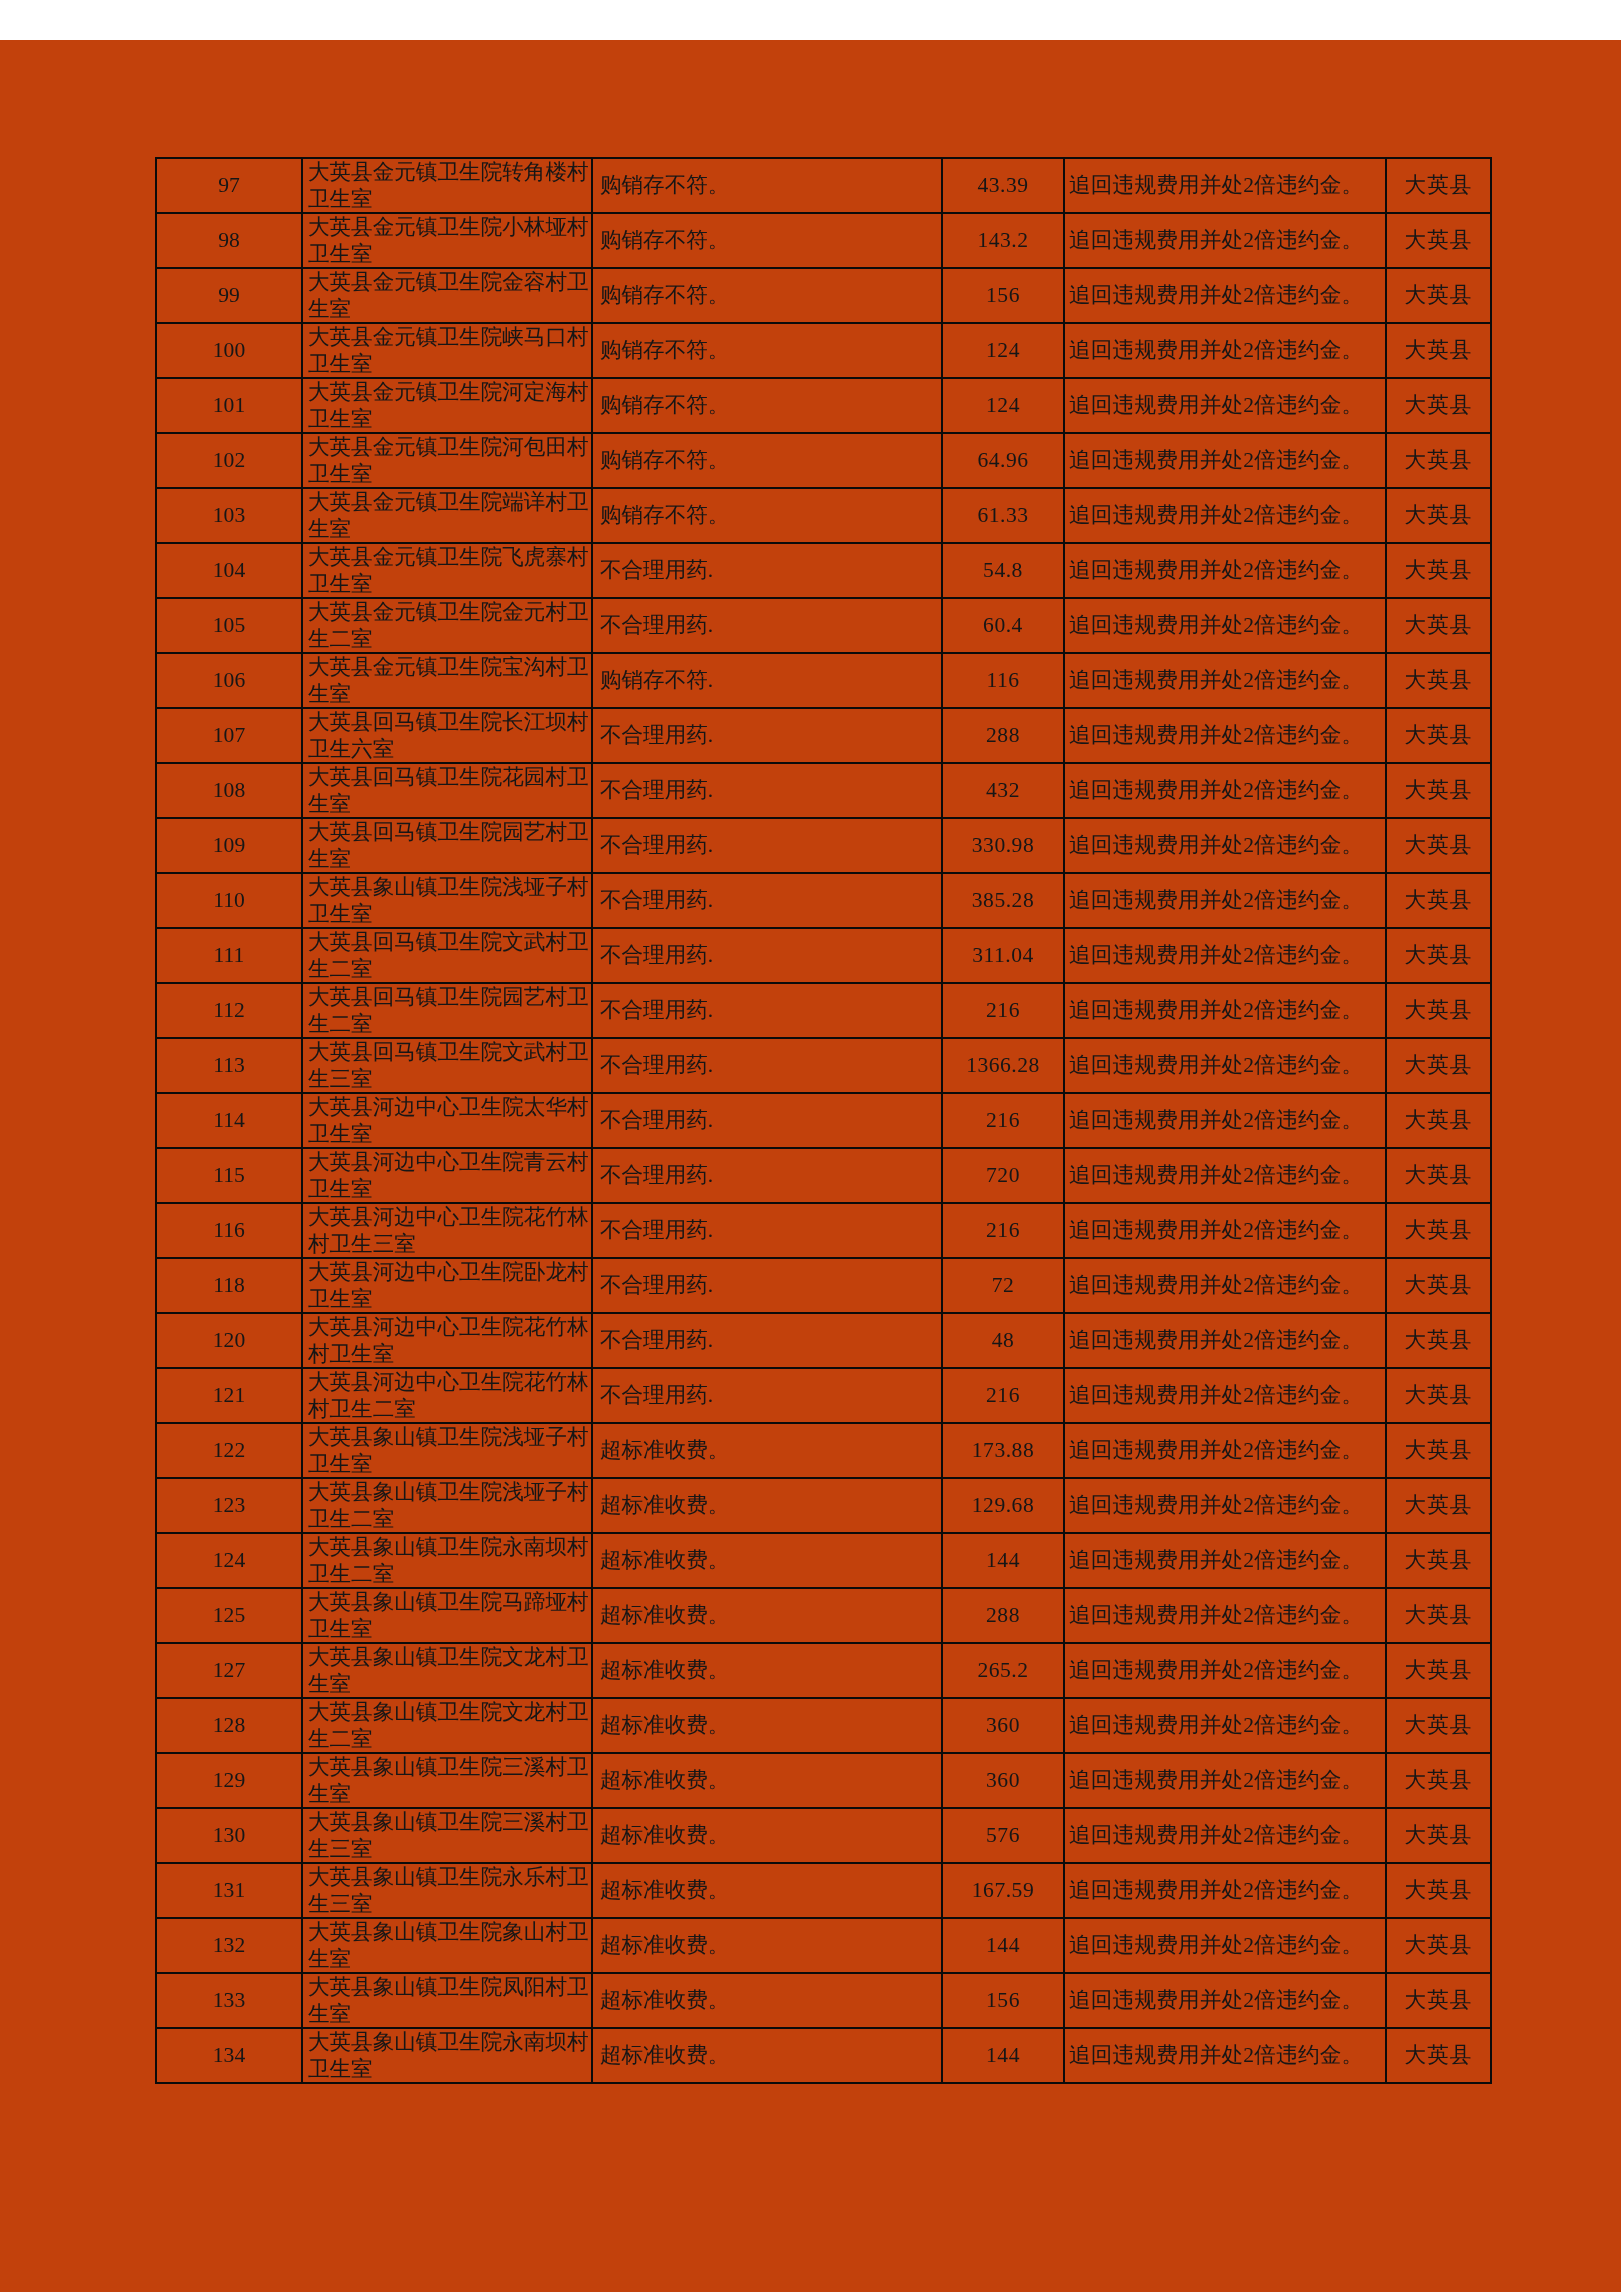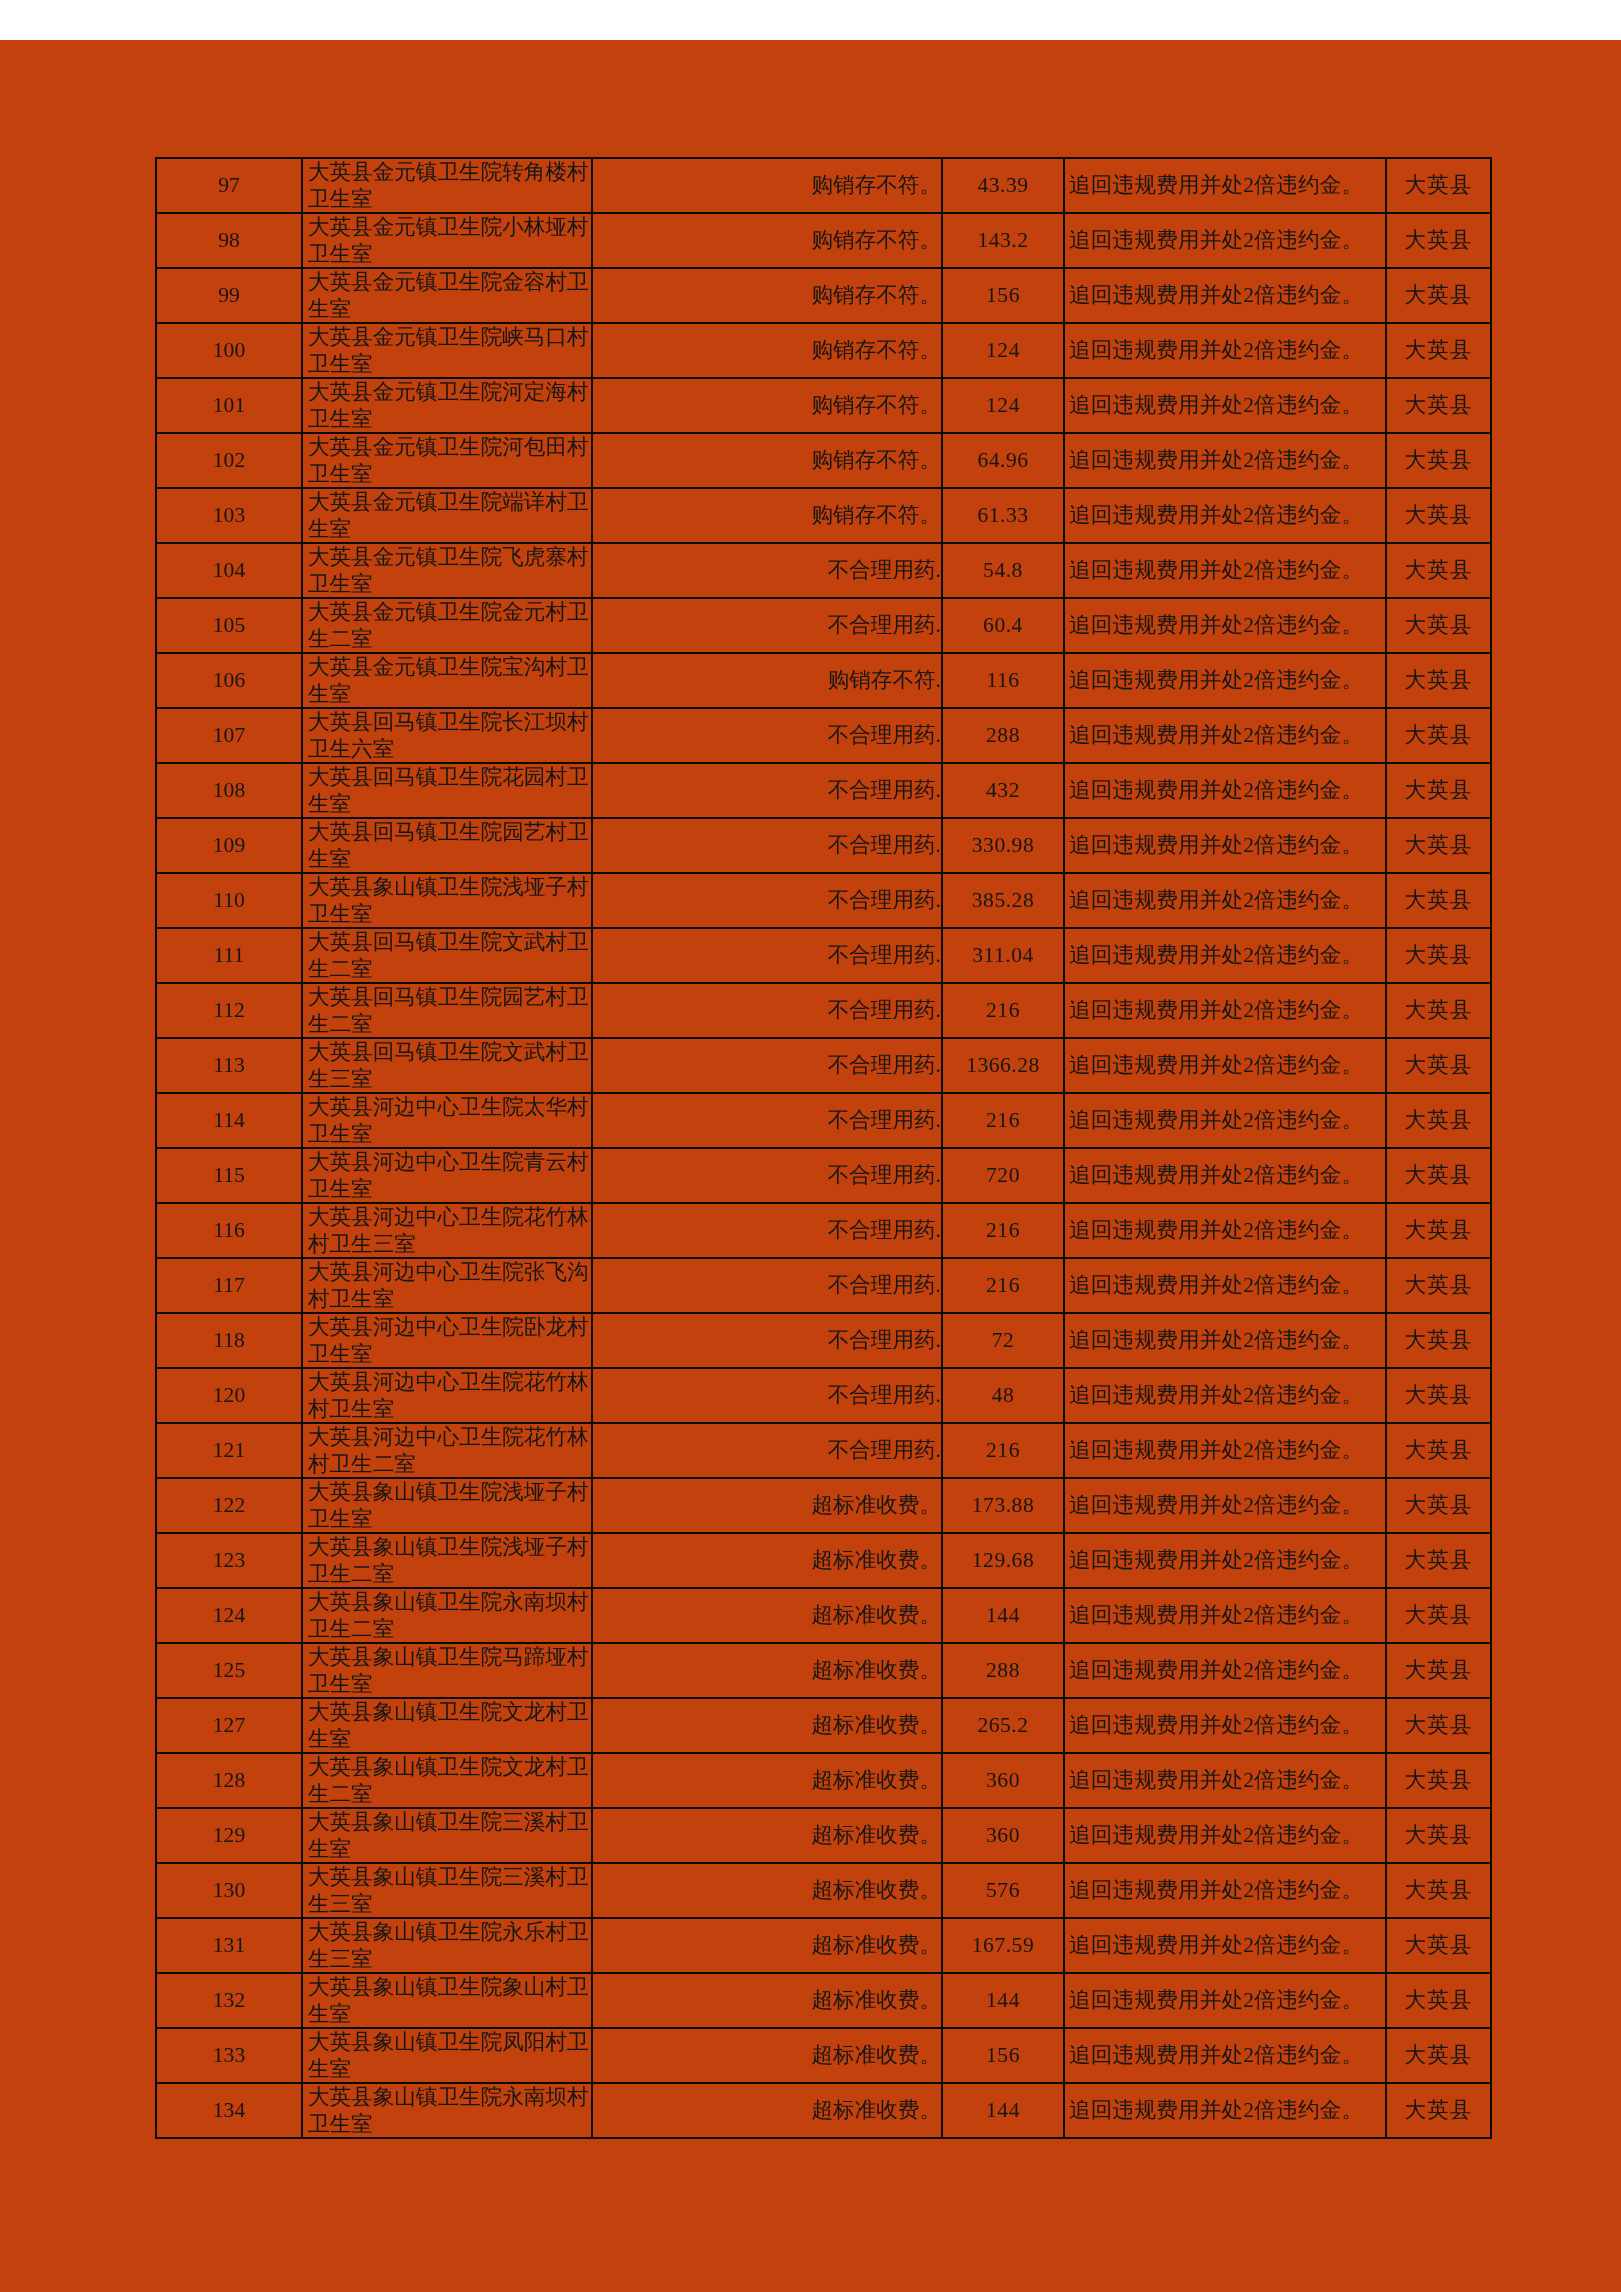--- a/index.html
+++ b/index.html
@@ -29,21 +29,21 @@
     border-bottom: 2.9px solid #0b0b0b;
     height: 54px;
     font-size: 21.6px;
     line-height: 26.5px;
     vertical-align: middle;
     overflow: hidden;
     padding: 0;
   }
   td.no     { text-align: center; }
   td.name   { text-align: left; padding: 0 2px 0 4.9px; word-break: break-all; }
-  td.violation { text-align: right; padding-left: 6.9px; }
+  td.violation { text-align: left; padding-left: 6.9px; }
   td.amount { text-align: center; letter-spacing: 0.5px; }
   td.penalty { text-align: left; padding-left: 4px; letter-spacing: 0.2px; white-space: nowrap; }
   td.county { text-align: center; letter-spacing: 1px; }
 </style>
 </head>
 <body>
 
 <div class="page">
   <table class="vtable">
     <colgroup>
@@ -209,28 +209,20 @@
   </tr>
         <tr>
     <td class="no">116</td>
     <td class="name">大英县河边中心卫生院花竹林村卫生三室</td>
     <td class="violation">不合理用药.</td>
     <td class="amount">216</td>
     <td class="penalty">追回违规费用并处2倍违约金。</td>
     <td class="county">大英县</td>
   </tr>
         <tr>
-    <td class="no">117</td>
-    <td class="name">大英县河边中心卫生院张飞沟村卫生室</td>
-    <td class="violation">不合理用药.</td>
-    <td class="amount">216</td>
-    <td class="penalty">追回违规费用并处2倍违约金。</td>
-    <td class="county">大英县</td>
-  </tr>
-        <tr>
     <td class="no">118</td>
     <td class="name">大英县河边中心卫生院卧龙村卫生室</td>
     <td class="violation">不合理用药.</td>
     <td class="amount">72</td>
     <td class="penalty">追回违规费用并处2倍违约金。</td>
     <td class="county">大英县</td>
   </tr>
         <tr>
     <td class="no">120</td>
     <td class="name">大英县河边中心卫生院花竹林村卫生室</td>

